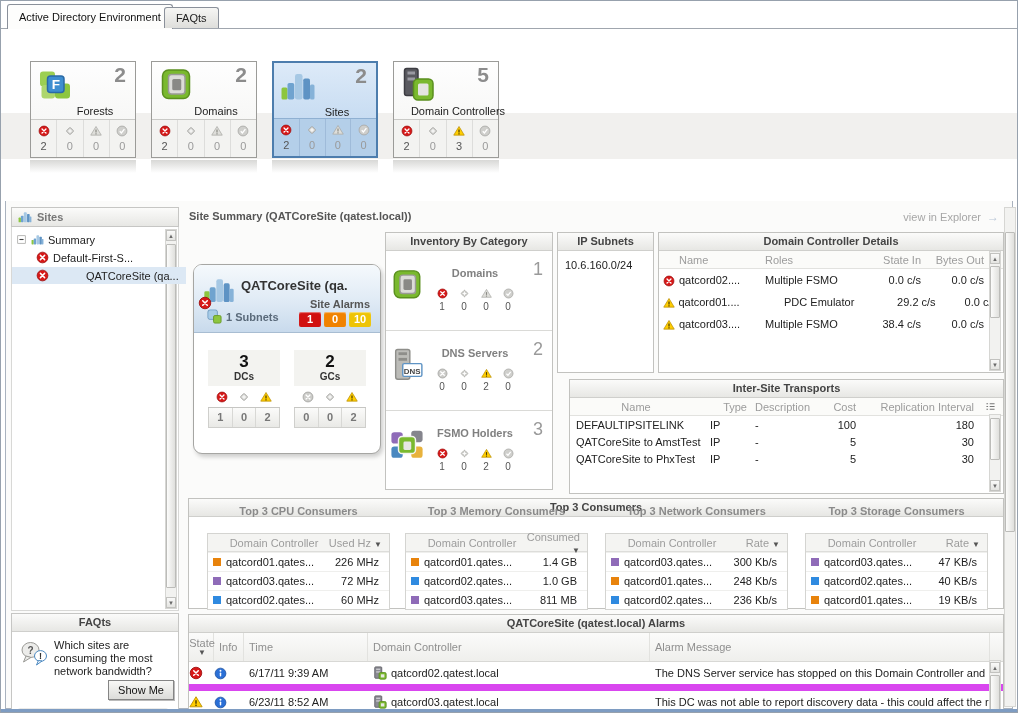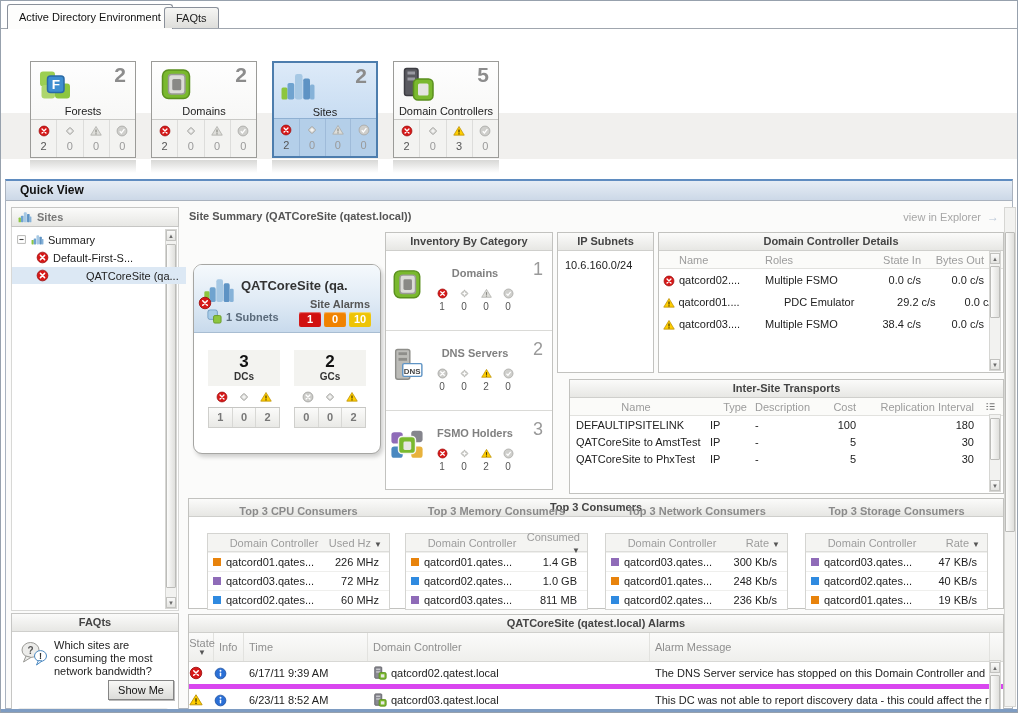--- a/index.html
+++ b/index.html
@@ -13,21 +13,21 @@
   .tab{position:absolute;box-sizing:border-box;border:1px solid #8a909a;border-bottom:none;border-radius:3px 3px 0 0;padding:0 11px;white-space:nowrap;z-index:2;}
   .tab.active{left:6px;top:3px;height:25px;line-height:24px;background:#fdfdfc;color:#111;}
   .tab.inactive{left:163px;top:6px;height:21px;line-height:20px;background:linear-gradient(#f6f6f4,#dededb);color:#222;}
 
   
   #stripe{position:absolute;left:0;top:112px;width:100%;height:46px;background:#f1f0ee;}
   .tile{position:absolute;top:60px;width:106px;height:97px;box-sizing:border-box;border:1px solid #9b9b98;background:linear-gradient(#fefefe,#f3f3f1);z-index:2;}
   .tile.selected{border:2px solid #4d7dad;background:linear-gradient(#ddeaf8,#b9d3ee);}
   .tile .ticon{position:absolute;left:6px;top:5px;width:36px;height:36px;}
   .tile .num{position:absolute;right:9px;top:1px;font-size:21px;font-weight:bold;color:#8c8c8c;}
-  .tile .tlabel{position:absolute;left:0;top:43px;width:100%;text-align:center;color:#222;}
+  .tile .tlabel{position:absolute;left:12px;top:43px;width:100%;text-align:center;color:#222;}
   .tile .statuses{position:absolute;left:0;right:0;bottom:0;height:37px;border-top:1px solid #c9c9c6;background:#f3f3f1;display:flex;}
   .tile.selected .statuses{background:#b4cfe9;border-top-color:#8fb0d2;}
   .scell{flex:1;text-align:center;padding-top:4px;border-right:1px solid #dddddb;}
   .scell:last-child{border-right:none;}
   .tile.selected .scell{border-right-color:#9fbbd9;}
   .scell .cnt{display:block;margin-top:3px;color:#9a9a9a;}
   .scell .cnt.hot{color:#555;}
   .refl{position:absolute;top:159px;height:13px;width:106px;background:linear-gradient(#d8d8d6,rgba(216,216,214,0));z-index:1;}
 
   
@@ -110,21 +110,21 @@
   .ctitle{position:absolute;top:6px;width:183px;text-align:center;font-weight:bold;color:#8a8a8a;}
   .cthead{display:flex;height:17px;align-items:center;background:#f4f4f2;border-bottom:1px solid #ddddda;color:#9c9c9c;}
   .crow{display:flex;height:18px;align-items:center;border-top:1px solid #efefed;color:#222;}
   .csq{width:8px;height:8px;margin:0 5px;}
   .sorta{font-size:8px;color:#555;}
 
   
   #alarms{left:187px;top:613px;width:816px;height:100px;overflow:hidden;}
   #althead{display:flex;height:28px;background:linear-gradient(#fbfbfa,#efefec);border-bottom:1px solid #d8d8d5;color:#8f8f8f;}
   #althead .hc{border-right:1px solid #e2e2df;display:flex;align-items:center;padding-left:5px;box-sizing:border-box;}
-  .alrow{display:flex;height:22px;border-bottom:5px solid #d946ef;color:#222;}
+  .alrow{display:flex;height:22px;border-bottom:7px solid #d946ef;color:#222;}
   .alrow .dc{display:flex;align-items:center;gap:4px;}
 
   
   .sb{position:absolute;width:12px;box-sizing:border-box;background:#f2f2f0;border:1px solid #d6d6d3;}
   .sb .thumb{position:absolute;left:0;width:10px;background:linear-gradient(90deg,#fcfcfb,#e0e0dd);border:1px solid #bcbcb9;box-sizing:border-box;border-radius:1px;}
   .sb .arr{position:absolute;left:0;width:10px;height:11px;background:linear-gradient(#fafaf9,#e4e4e1);border:1px solid #c2c2bf;box-sizing:border-box;text-align:center;font-size:6px;line-height:10px;color:#6a6a6a;}
 </style>
 </head>
 <body>
 
@@ -264,23 +264,20 @@
         </div>
       </div>
     </div>
   <div id="refl">
       <div class="refl" style="left: 29px;"></div>
       <div class="refl" style="left: 150px;"></div>
       <div class="refl" style="left: 271px;"></div>
       <div class="refl" style="left: 392px;"></div>
     </div>
 
-  <div id="qvhdr">
-    <span>Quick View</span>
-  </div>
   <div id="qvbody"></div>
 
   <div id="siteshdr">
     <span class="ic" id="siteshdr-ic" style="width:14px;height:14px;">
         <svg viewBox="0 0 24 24">
           <rect x="1" y="13" width="4" height="8" rx="1" fill="#8dc63f"></rect>
           <rect x="5" y="10" width="4.5" height="11" rx="1.2" fill="#6fa3cf"></rect>
           <rect x="10" y="4" width="5" height="17" rx="1.5" fill="#a6c8e4"></rect>
           <rect x="15.5" y="7" width="4.5" height="14" rx="1.2" fill="#5e93c4"></rect>
           <rect x="20" y="11" width="3" height="10" rx="1" fill="#86b2d8"></rect>

